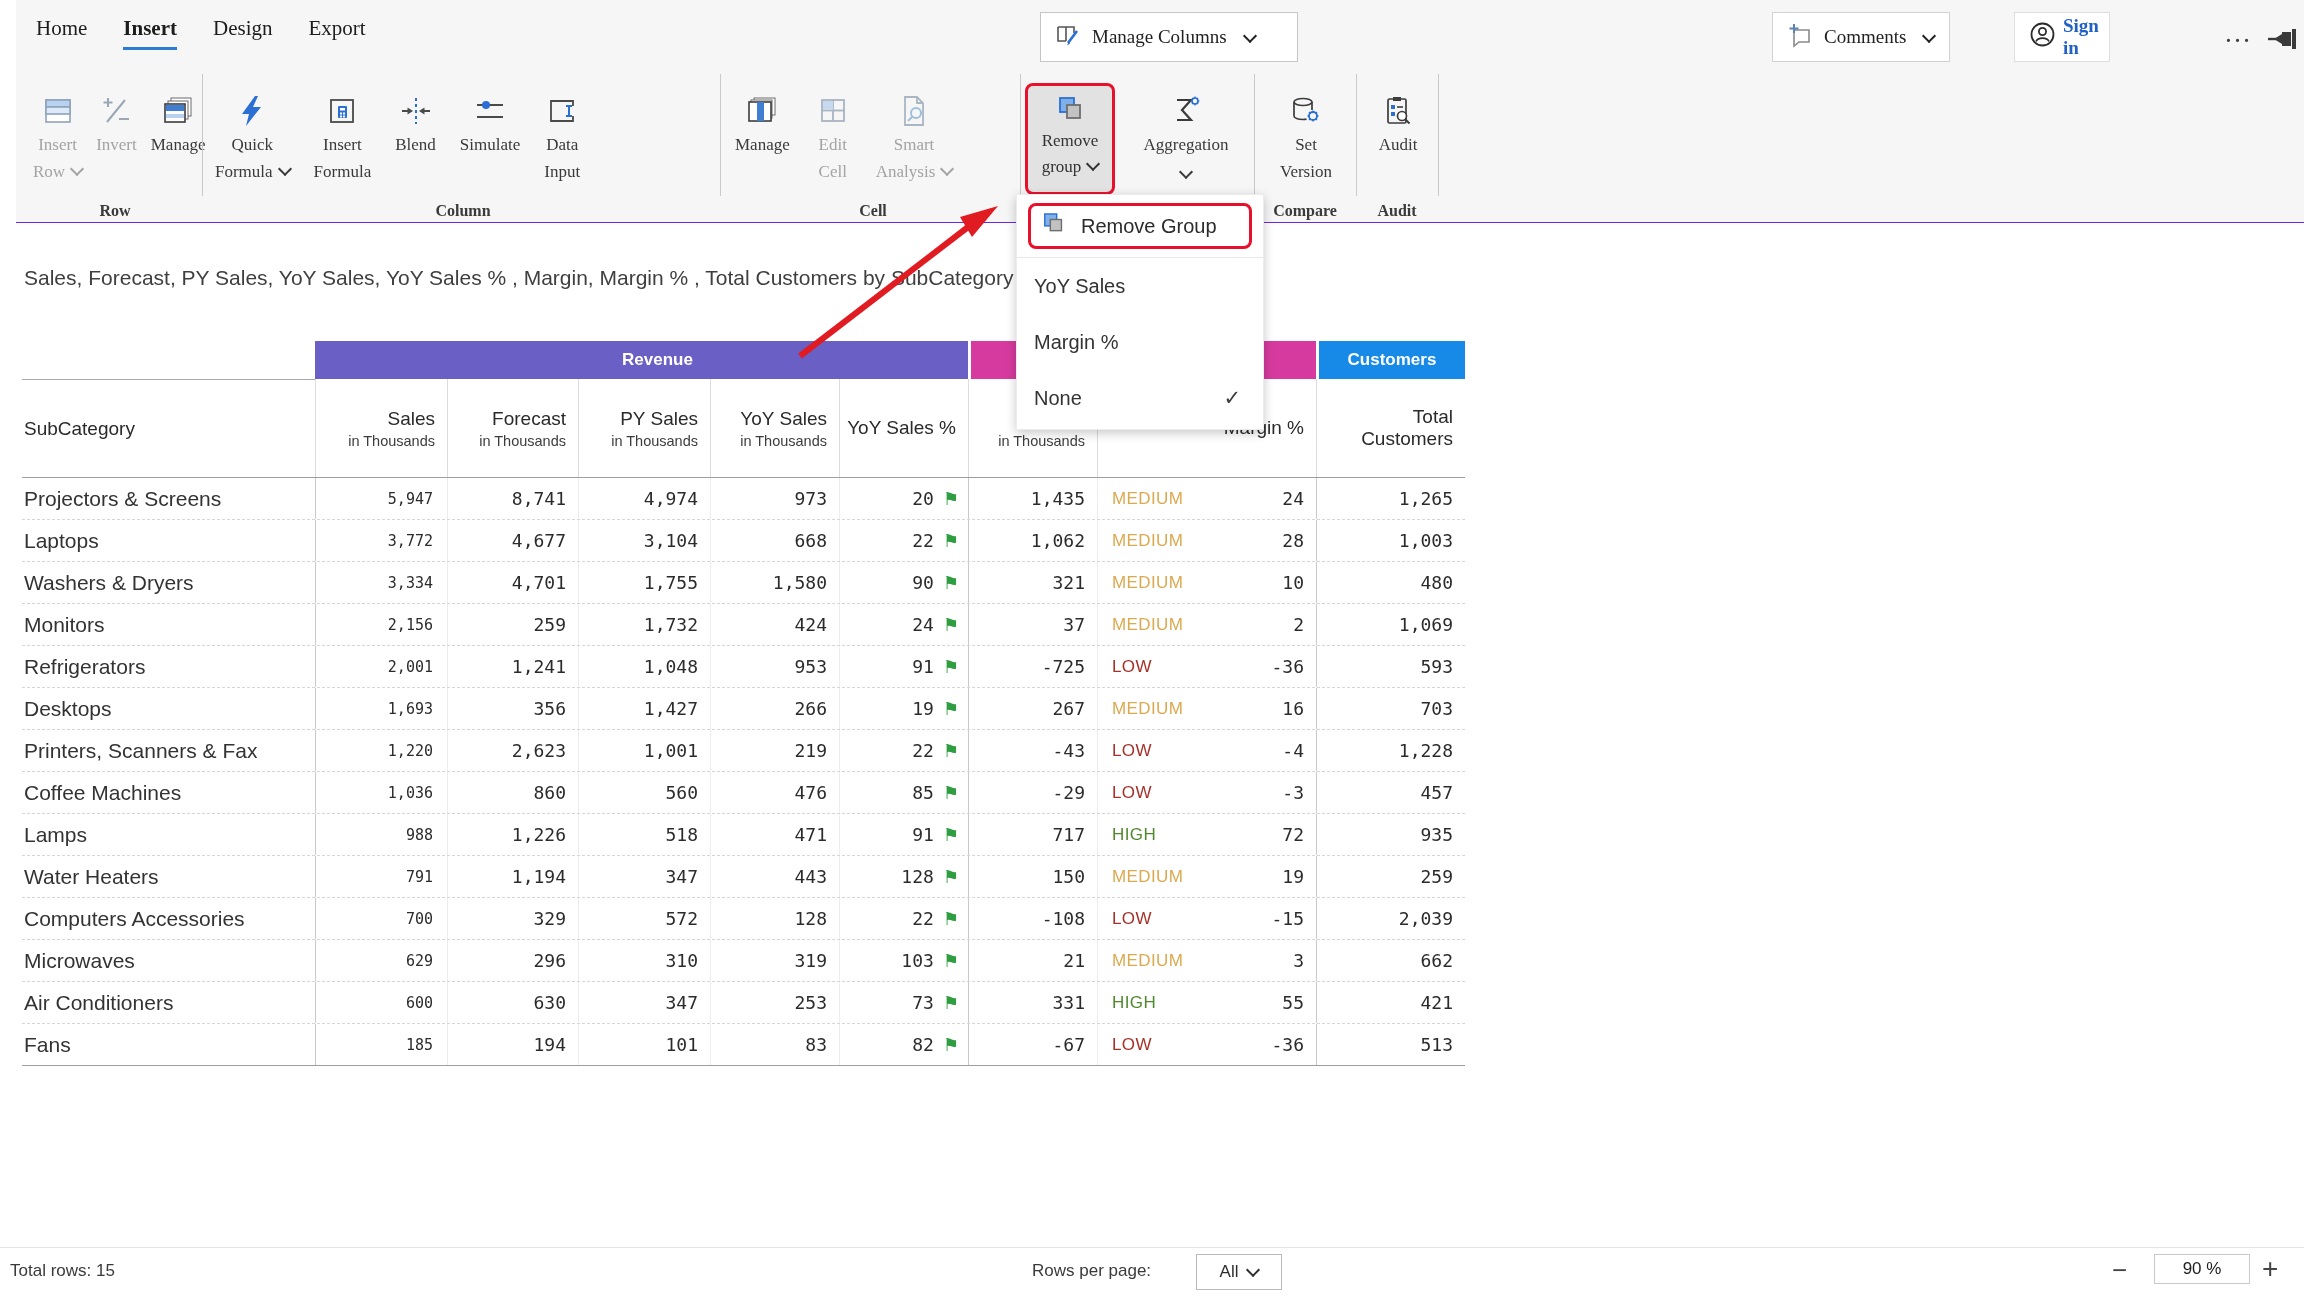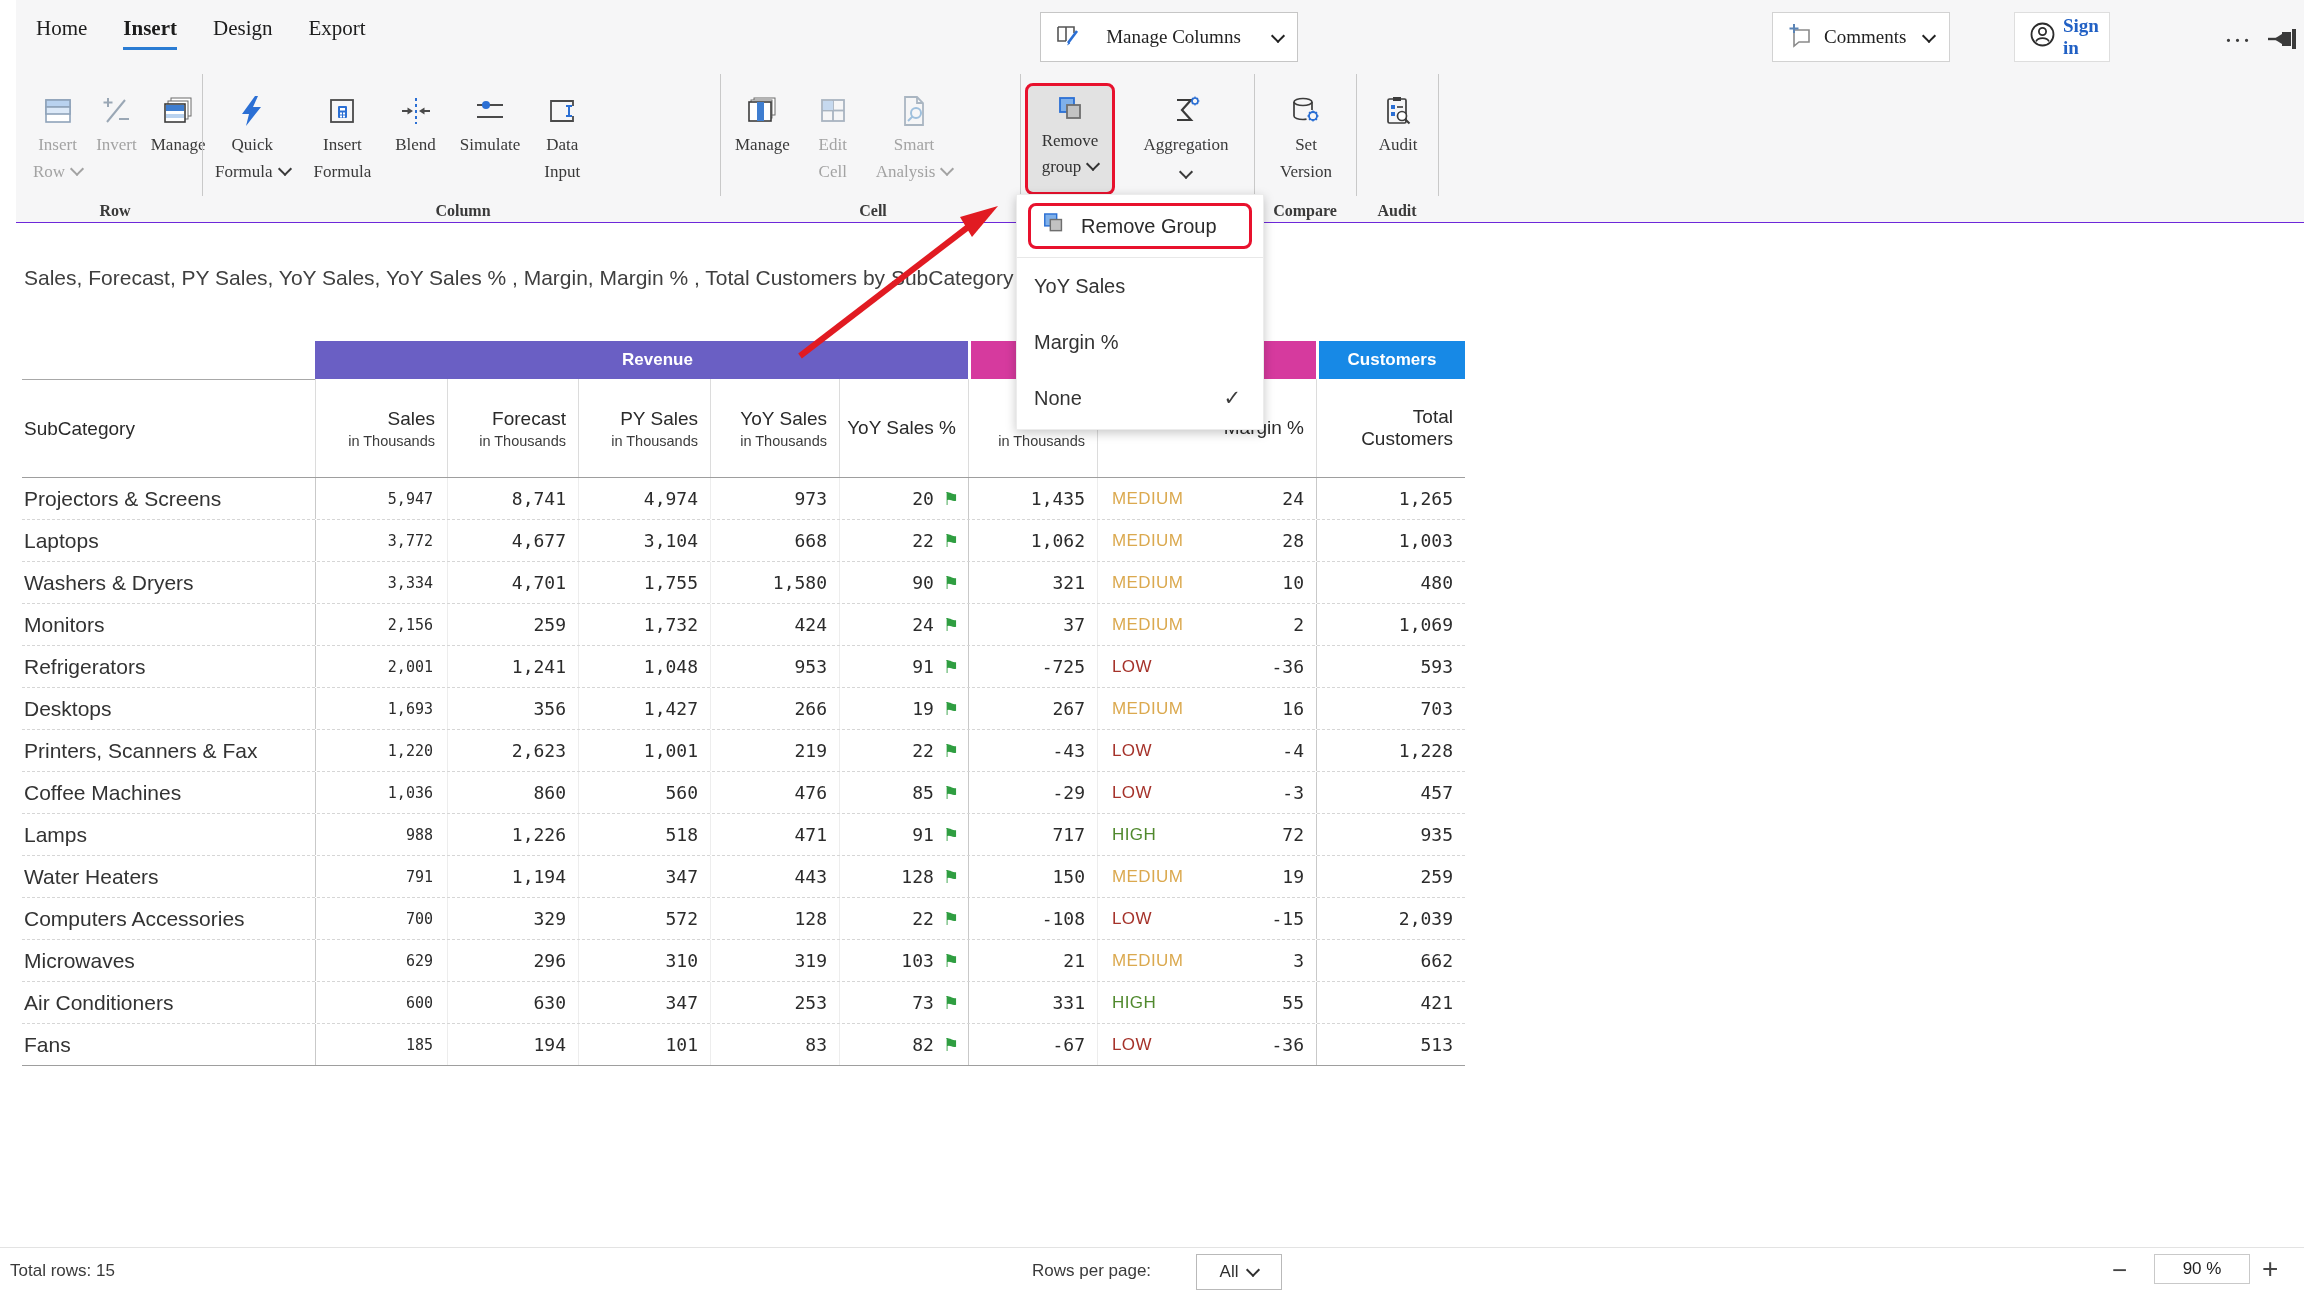--- a/index.html
+++ b/index.html
@@ -13,21 +13,21 @@
   .mi{cursor:default;position:relative;}
   .mi.active{font-weight:700;}
   .mi.active::after{content:"";position:absolute;left:0;right:0;bottom:-9px;height:3px;background:#2b7cd3;}
 
   .chv{display:inline-block;width:8px;height:8px;border-right:2px solid currentColor;
        border-bottom:2px solid currentColor;transform:rotate(45deg);margin:0 0 3px 7px;}
   .chv.solo{margin:0;}
 
   .topbtn{position:absolute;top:12px;height:50px;background:#fff;border:1px solid #c6c6c6;
           display:flex;align-items:center;gap:11px;padding:0 14px;font-size:19px;color:#222;box-sizing:border-box;}
-  #manageColumnsBtn{left:1024px;width:258px;justify-content:space-between;}
+  #manageColumnsBtn{left:1024px;width:258px;}
   #commentsBtn{left:1756px;width:178px;border-color:#d2d2d2;}
   #signinBtn{left:1998px;width:96px;border-color:#dedede;color:#2160c4;font-weight:600;gap:7px;}
   .more-dots{position:absolute;left:2208px;top:18px;font-size:27px;color:#3c3c3c;letter-spacing:2px;}
   .pin{position:absolute;left:2250px;top:26px;}
 
   .grp{position:absolute;top:84px;display:flex;align-items:flex-start;}
   .rbtn{display:flex;flex-direction:column;align-items:center;font-size:17px;line-height:27px;
         color:#3a3a3a;padding:0 7px;white-space:nowrap;}
   .rbtn .ric{height:44px;display:flex;align-items:flex-end;justify-content:center;padding-bottom:3px;}
   .rbtn.dis{color:#a3a3a3;}

